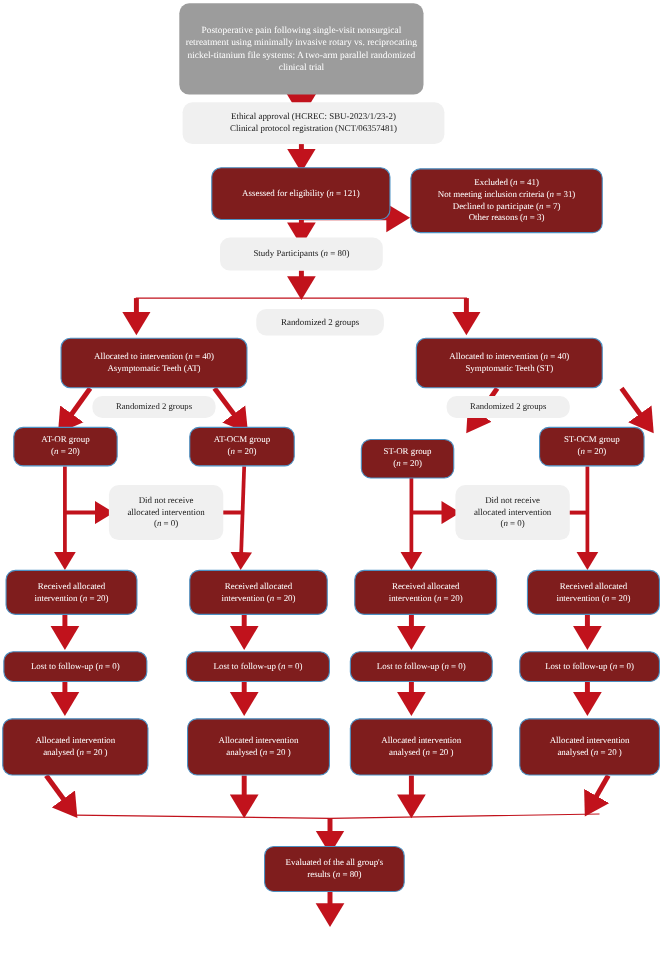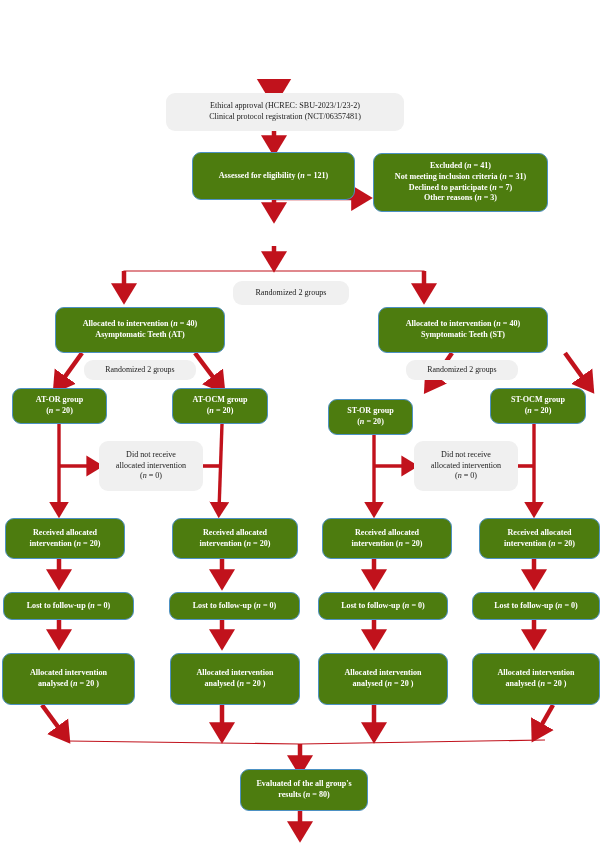--- a/index.html
+++ b/index.html
@@ -40,25 +40,24 @@
   }
   .node .txt {
     display: block;
     width: 100%;
     padding: 0 5px;
     box-sizing: border-box;
     white-space: pre-line;
   }
   
   .gray-blue {
-    background: #4d7c0f;
+    background: #7f1d1d;
     border: 1.6px solid #4d91c3;
     color: #ffffff;
     font-size: 8.1px;
-    font-weight: bold;
   }
   
   .gray-plain {
     background: #9c9c9c;
     border: none;
     color: #ffffff;
     font-size: 8.6px;
   }
   
   .light {
@@ -136,37 +135,43 @@
       <line x1="553" y1="705" x2="537" y2="733" stroke-width="4.5" marker-end="url(#ahbig)"></line>
 
       <path d="M68,741 L300,744 L545,740" stroke-width="1.1"></path>
 
       <line x1="300" y1="744" x2="300" y2="766" stroke-width="4.5" marker-end="url(#ahbig)"></line>
 
       <line x1="300" y1="811" x2="300" y2="832" stroke-width="4.5" marker-end="url(#ahbig)"></line>
     </g>
   </svg>
 
+  <div class="node gray-plain" style="left:163px; top:3px; width:222px; height:83px;">
+    <span class="txt">Postoperative pain following single-visit nonsurgical retreatment using minimally invasive rotary vs. reciprocating nickel-titanium file systems: A two-arm parallel randomized clinical trial</span>
+  </div>
 
   <div class="node light" style="left:166px; top:93px; width:238px; height:38px;">
     <span class="txt">Ethical approval (HCREC: SBU-2023/1/23-2)
 Clinical protocol registration (NCT/06357481)</span>
   </div>
 
   <div class="node gray-blue" style="left:192px; top:152px; width:163px; height:48px;">
     <span class="txt">Assessed for eligibility (<em class="n">n</em> = 121)</span>
   </div>
 
   <div class="node gray-blue" style="left:373px; top:153px; width:175px; height:59px;">
     <span class="txt">Excluded (<em class="n">n</em> = 41)
 Not meeting inclusion criteria (<em class="n">n</em> = 31)
 Declined to participate (<em class="n">n</em> = 7)
 Other reasons (<em class="n">n</em> = 3)</span>
   </div>
 
+  <div class="node light" style="left:200px; top:216px; width:148px; height:30px;">
+    <span class="txt">Study Participants (<em class="n">n</em> = 80)</span>
+  </div>
 
   <div class="node light" style="left:233px; top:281px; width:116px; height:24px;">
     <span class="txt">Randomized 2 groups</span>
   </div>
 
   <div class="node gray-blue" style="left:55px; top:307px; width:170px; height:46px;">
     <span class="txt">Allocated to intervention (<em class="n">n</em> = 40)
 Asymptomatic Teeth (AT)</span>
   </div>
   <div class="node gray-blue" style="left:378px; top:307px; width:170px; height:46px;">

